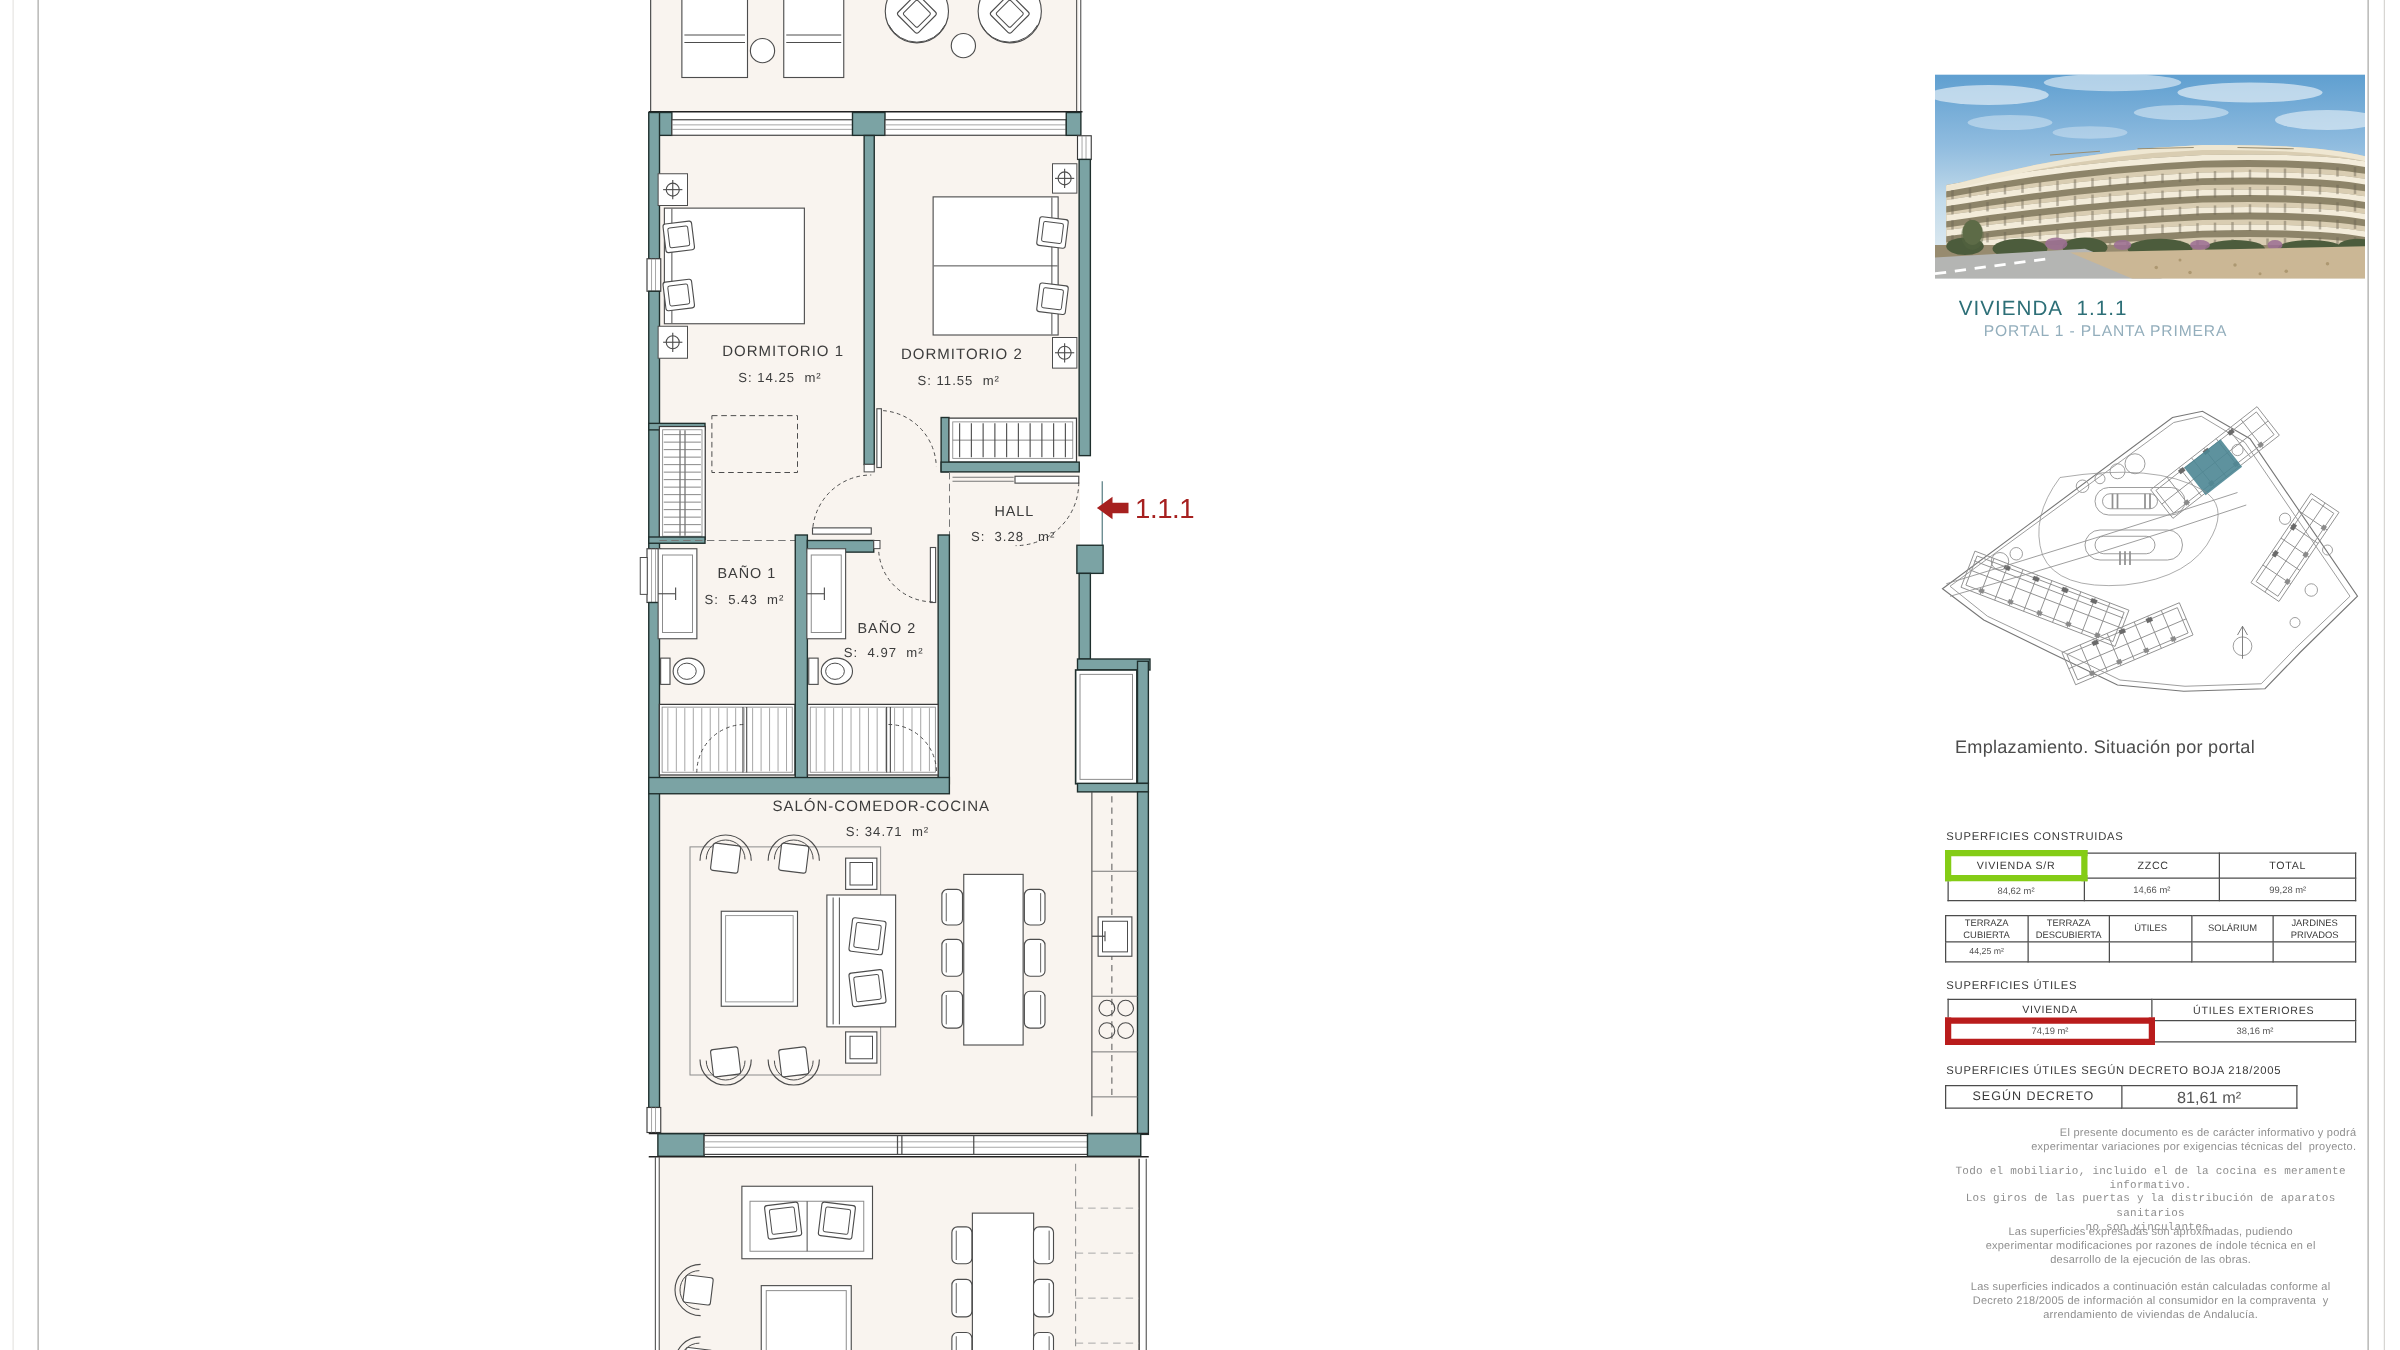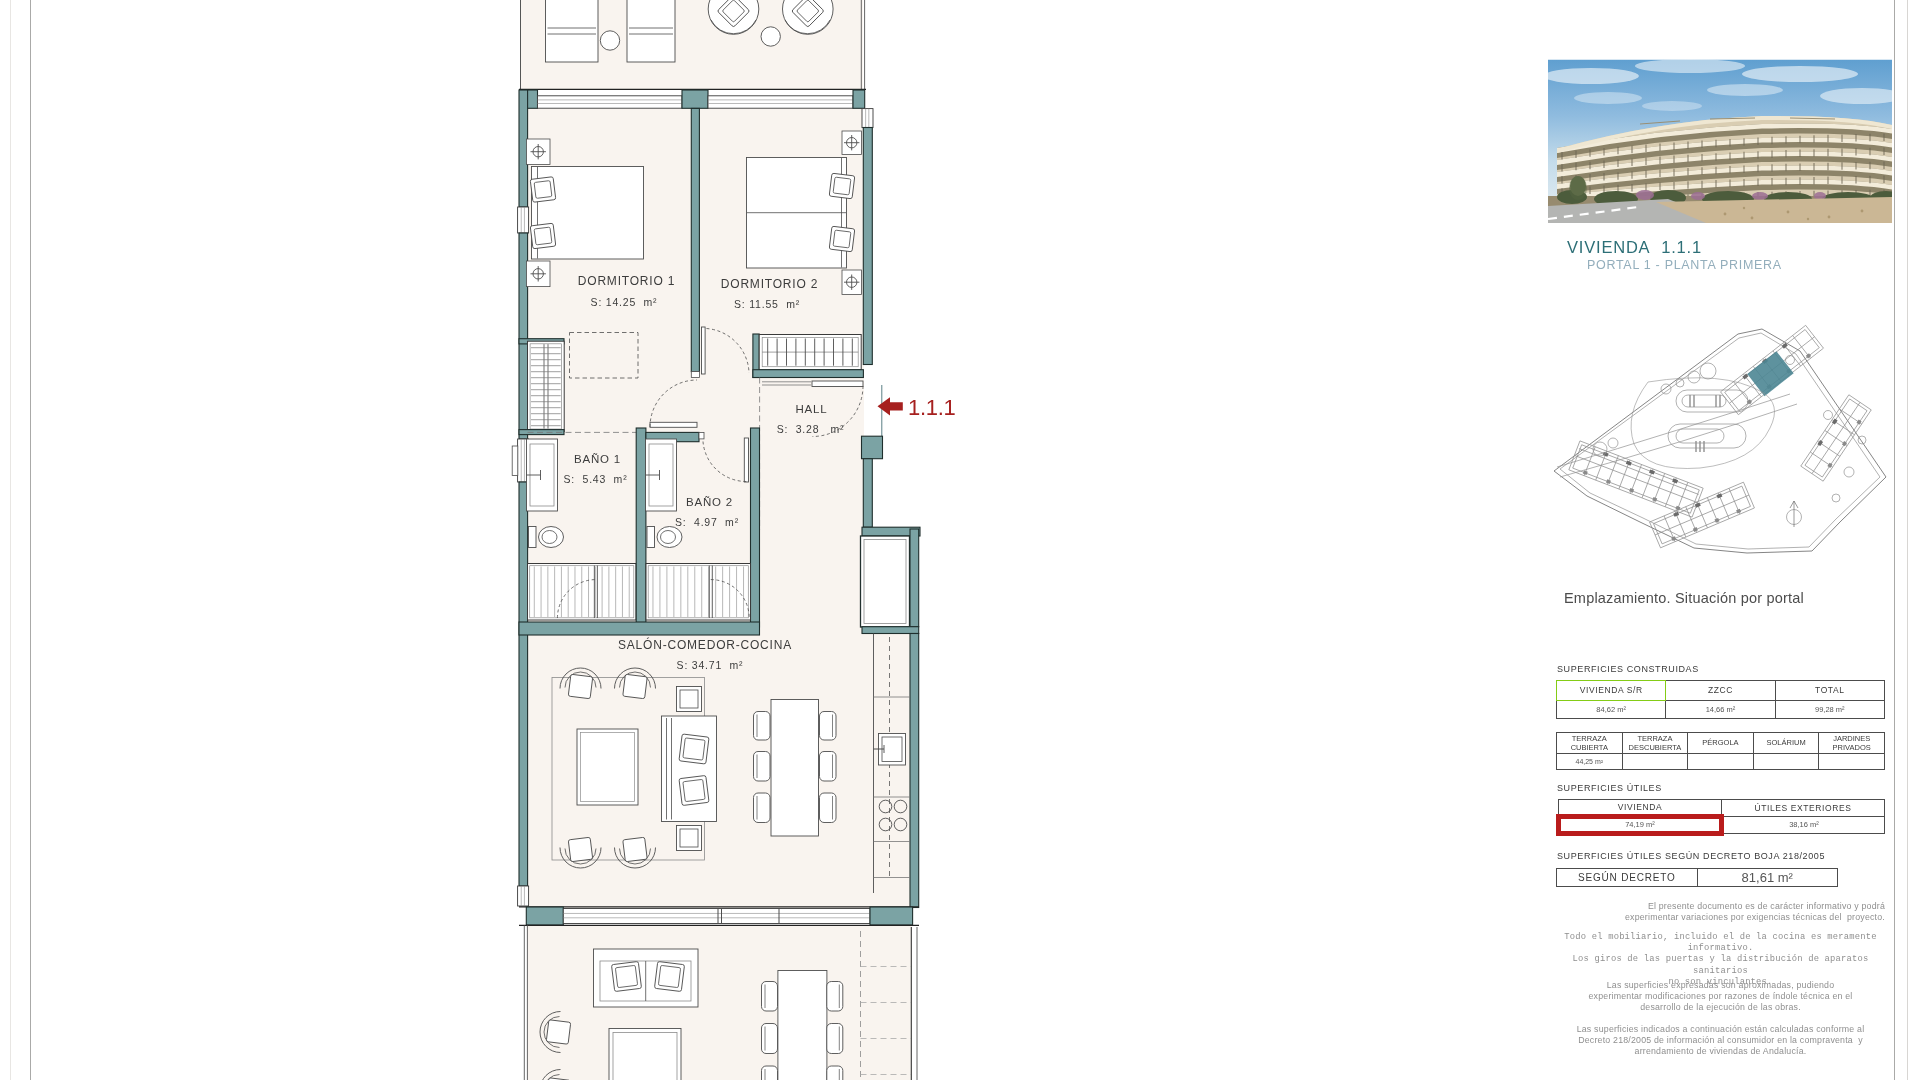--- a/index.html
+++ b/index.html
@@ -820,38 +820,38 @@
 
 <div style="position:absolute;left:1568px;top:257.5px;font-size:12.5px;color:#93aebc;letter-spacing:0.7px;white-space:nowrap;margin-left:19px;">PORTAL 1 - PLANTA PRIMERA</div>
 
 <div style="position:absolute;left:1564px;top:590px;font-size:14.5px;color:#4c4c4c;letter-spacing:0.2px;white-space:nowrap;">Emplazamiento. Situación por portal</div>
 
 <div style="position:absolute;left:1557px;top:663.5px;font-size:9px;color:#3a3a3a;letter-spacing:0.6px;">SUPERFICIES CONSTRUIDAS</div>
 
 <table style="position:absolute;left:1556px;top:679.7px;width:329px;height:38px;border-collapse:collapse;table-layout:fixed;font-size:8.5px;color:#3a3a3a;text-align:center;">
       <tbody>
         <tr style="height:20.5px;">
-          <td style="border:1px solid #84cc16;letter-spacing:0.6px;">VIVIENDA S/R</td>
+          <td style="border:5px solid #84cc16;letter-spacing:0.6px;">VIVIENDA S/R</td>
           <td style="border:1px solid #4c4c4c;letter-spacing:0.6px;">ZZCC</td>
           <td style="border:1px solid #4c4c4c;letter-spacing:0.6px;">TOTAL</td>
         </tr>
         <tr style="height:17.4px;font-size:7.5px;color:#555;">
           <td style="border:1px solid #4c4c4c;">84,62 m²</td>
           <td style="border:1px solid #4c4c4c;">14,66 m²</td>
           <td style="border:1px solid #4c4c4c;">99,28 m²</td>
         </tr>
       </tbody>
     </table>
 
 <table style="position:absolute;left:1556px;top:731.5px;width:329px;height:37.4px;border-collapse:collapse;table-layout:fixed;font-size:7.5px;color:#3a3a3a;text-align:center;">
       <tbody>
         <tr style="height:20.5px;">
           <td style="border:1px solid #4c4c4c;">TERRAZA<br>CUBIERTA</td>
           <td style="border:1px solid #4c4c4c;">TERRAZA<br>DESCUBIERTA</td>
-          <td style="border:1px solid #4c4c4c;">PÉRGOLA</td>
+          <td style="border:1px solid #4c4c4c;">ÚTILES</td>
           <td style="border:1px solid #4c4c4c;">SOLÁRIUM</td>
           <td style="border:1px solid #4c4c4c;">JARDINES<br>PRIVADOS</td>
         </tr>
         <tr style="height:16.9px;font-size:7px;color:#555;">
           <td style="border:1px solid #4c4c4c;">44,25 m²</td>
           <td style="border:1px solid #4c4c4c;"></td>
           <td style="border:1px solid #4c4c4c;"></td>
           <td style="border:1px solid #4c4c4c;"></td>
           <td style="border:1px solid #4c4c4c;"></td>
         </tr>

